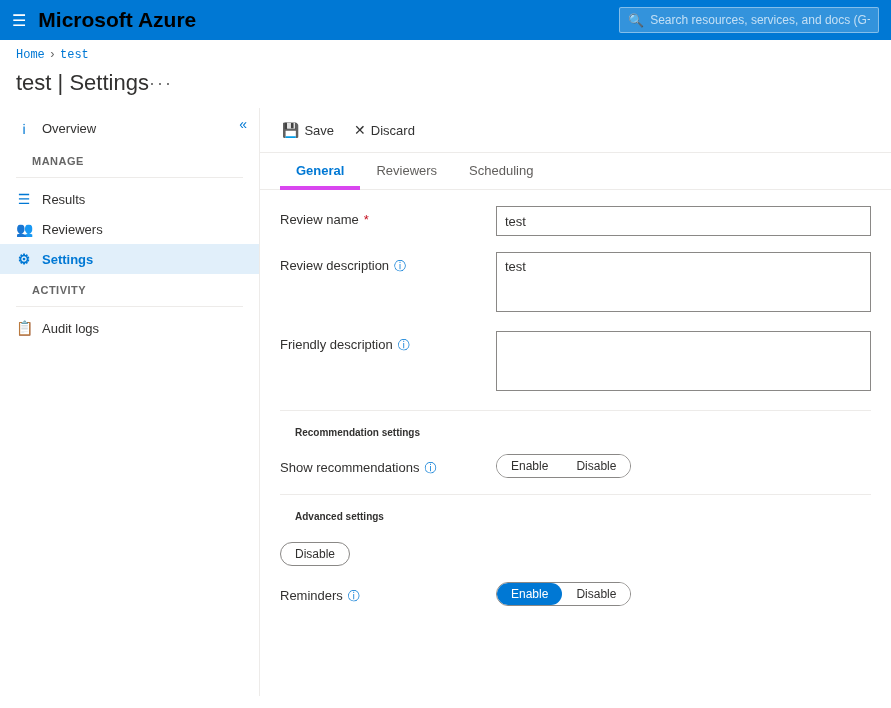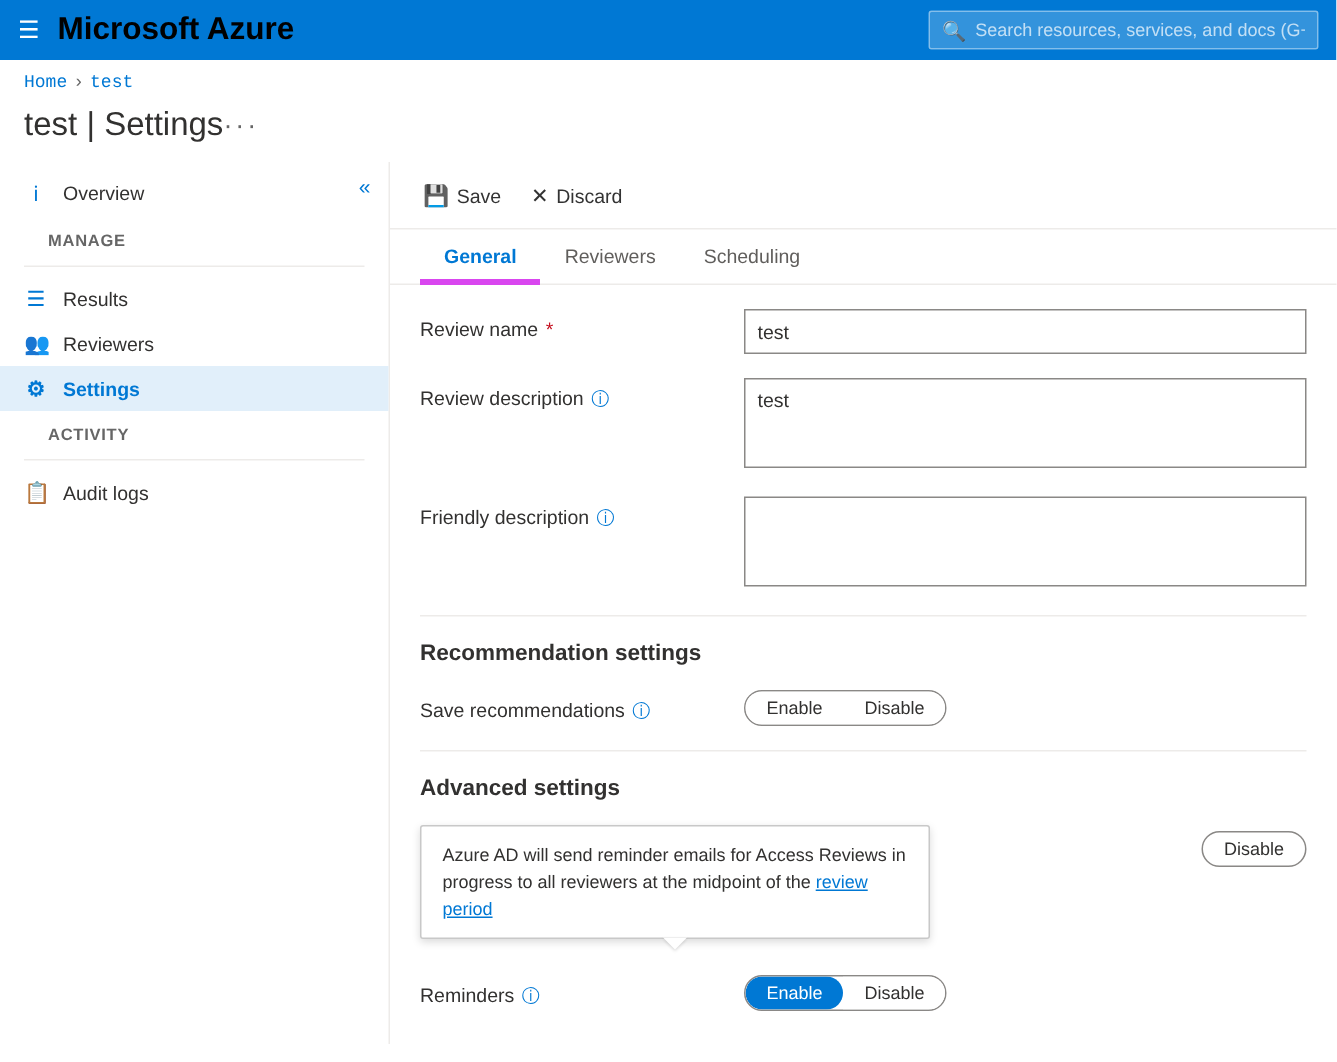--- a/index.html
+++ b/index.html
@@ -169,25 +169,26 @@
       color: #0078d4;
       border-bottom: 4px solid #d946ef;
       font-weight: 600;
     }
 
     
     .form-content {
       padding: 16px 20px;
     }
     .form-section-title {
-      font-size: 15px;
+      font-size: 10px;
       font-weight: 600;
       color: #323130;
       margin-bottom: 16px;
       margin-top: 8px;
+      margin-left: 15px;
     }
     .form-row {
       display: flex;
       align-items: flex-start;
       margin-bottom: 16px;
       gap: 16px;
     }
     .form-label {
       width: 200px;
       min-width: 200px;
@@ -428,41 +429,36 @@
           <textarea style=""></textarea>
         </div>
       </div>
 
       <hr class="section-divider">
 
       <div class="form-section-title">Recommendation settings</div>
 
       <div class="form-row">
         <div class="form-label">
-          <span>Save recommendations</span>
+          <span>Show recommendations</span>
           <span class="info-icon">ⓘ</span>
         </div>
         <div class="form-input">
           <div class="toggle-group">
             <button class="toggle-btn inactive">Enable</button>
             <button class="toggle-btn inactive">Disable</button>
           </div>
         </div>
       </div>
 
       <hr class="section-divider">
 
       <div class="form-section-title">Advanced settings</div>
 
       <div class="advanced-row">
-        <div class="advanced-left">
-          <div class="tooltip-callout">
-            <span>Azure AD will send reminder emails for Access Reviews in progress to all reviewers at the midpoint of the </span><span class="link">review period</span>
-          </div>
-        </div>
         <div class="advanced-right">
           <button class="single-toggle">Disable</button>
         </div>
       </div>
 
       <div class="form-row">
         <div class="form-label">
           <span>Reminders</span>
           <span class="info-icon">ⓘ</span>
         </div>

